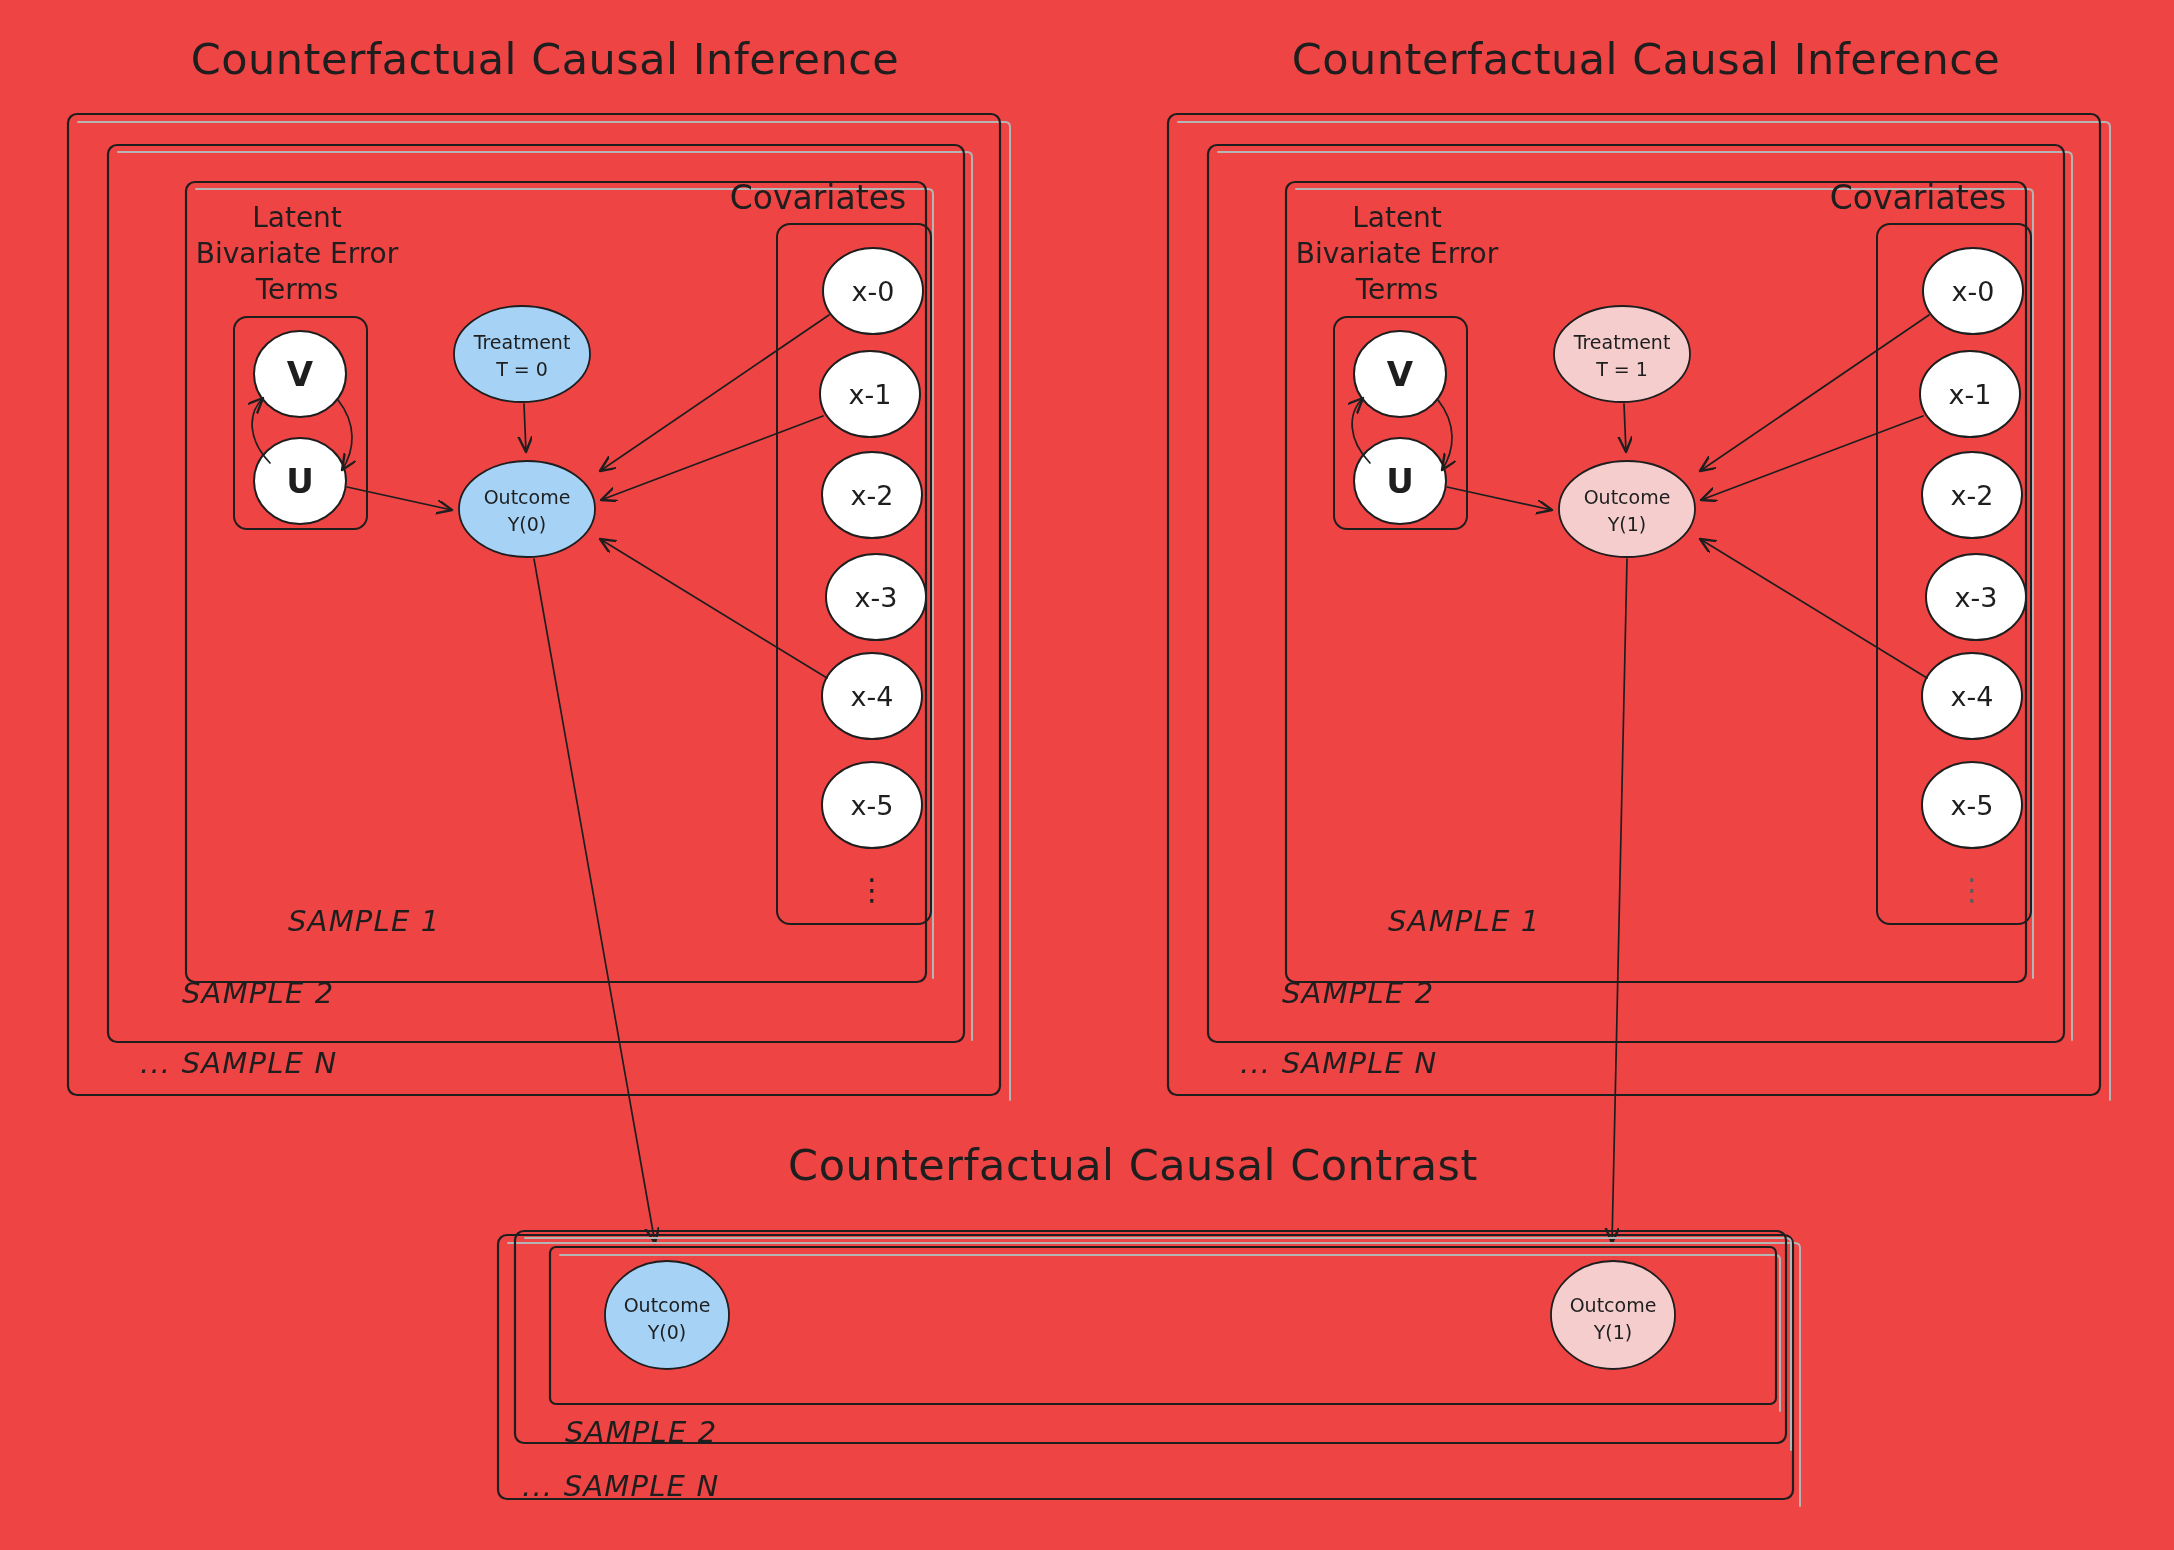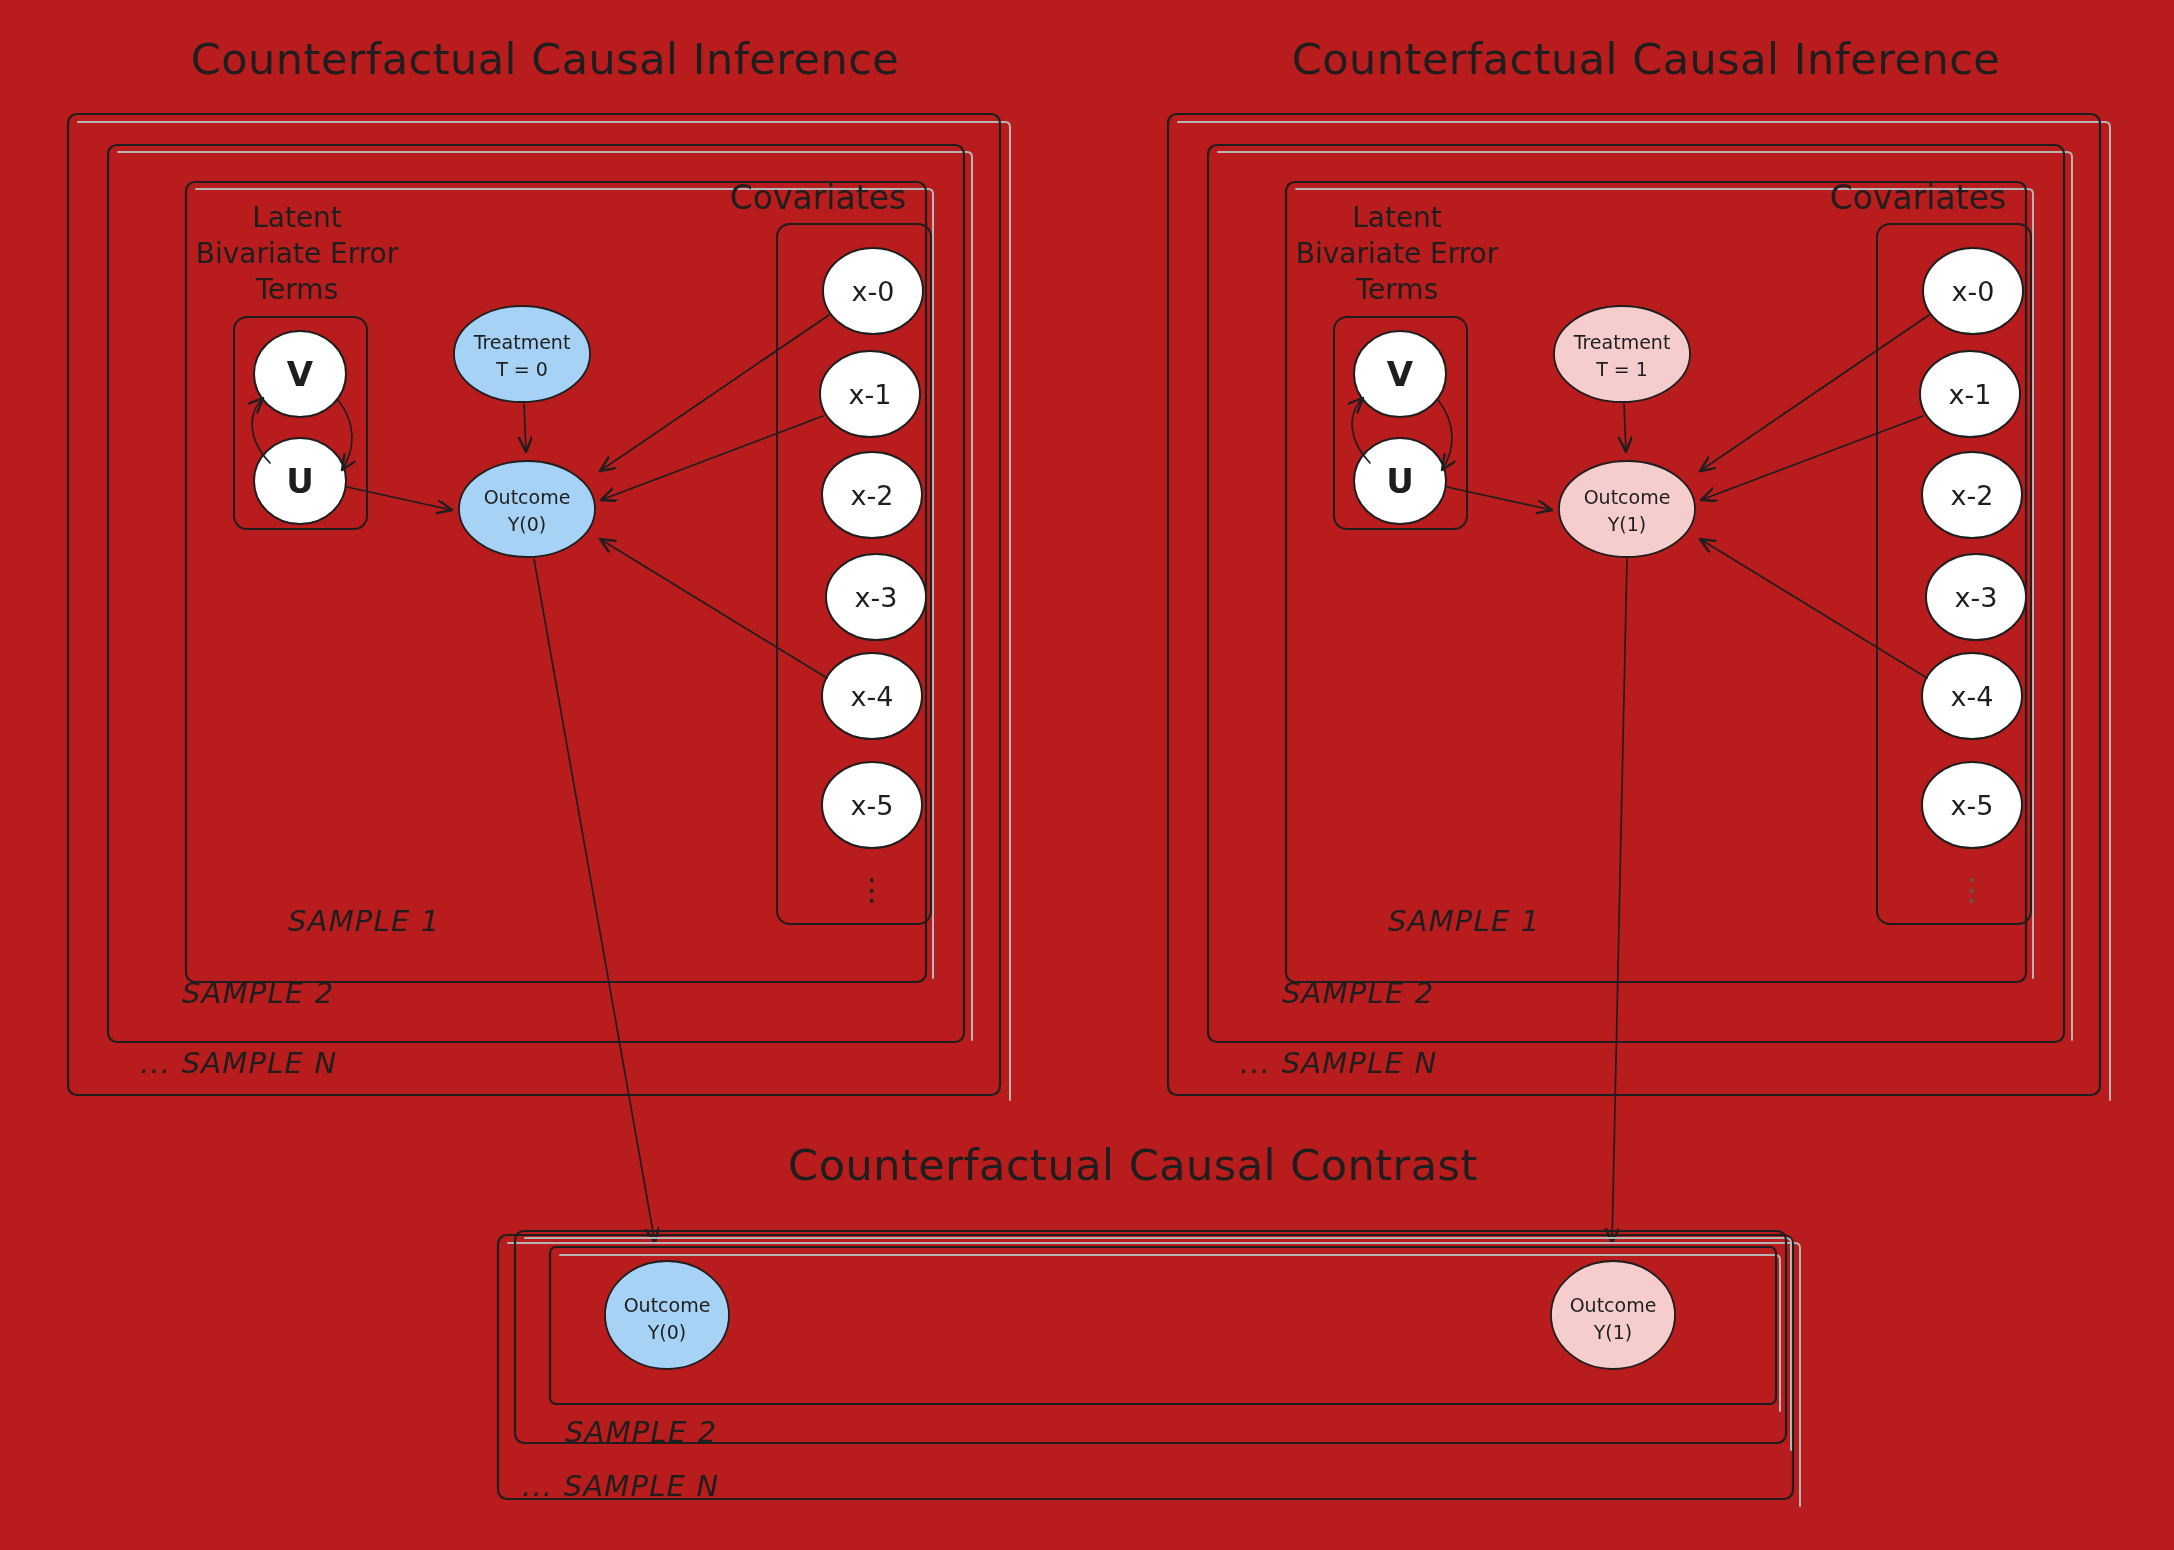--- a/index.html
+++ b/index.html
@@ -7,21 +7,21 @@
     padding: 0;
     background: #ffffff;
   }
   body {
     font-family: "DejaVu Sans", sans-serif;
   }
   #canvas {
     position: relative;
     width: 2174px;
     height: 1550px;
-    background: #b91c1c;
+    background: #ef4444;
     overflow: hidden;
   }
   svg#diagram {
     position: absolute;
     left: 0;
     top: 0;
     width: 2174px;
     height: 1550px;
   }
   .frame {

